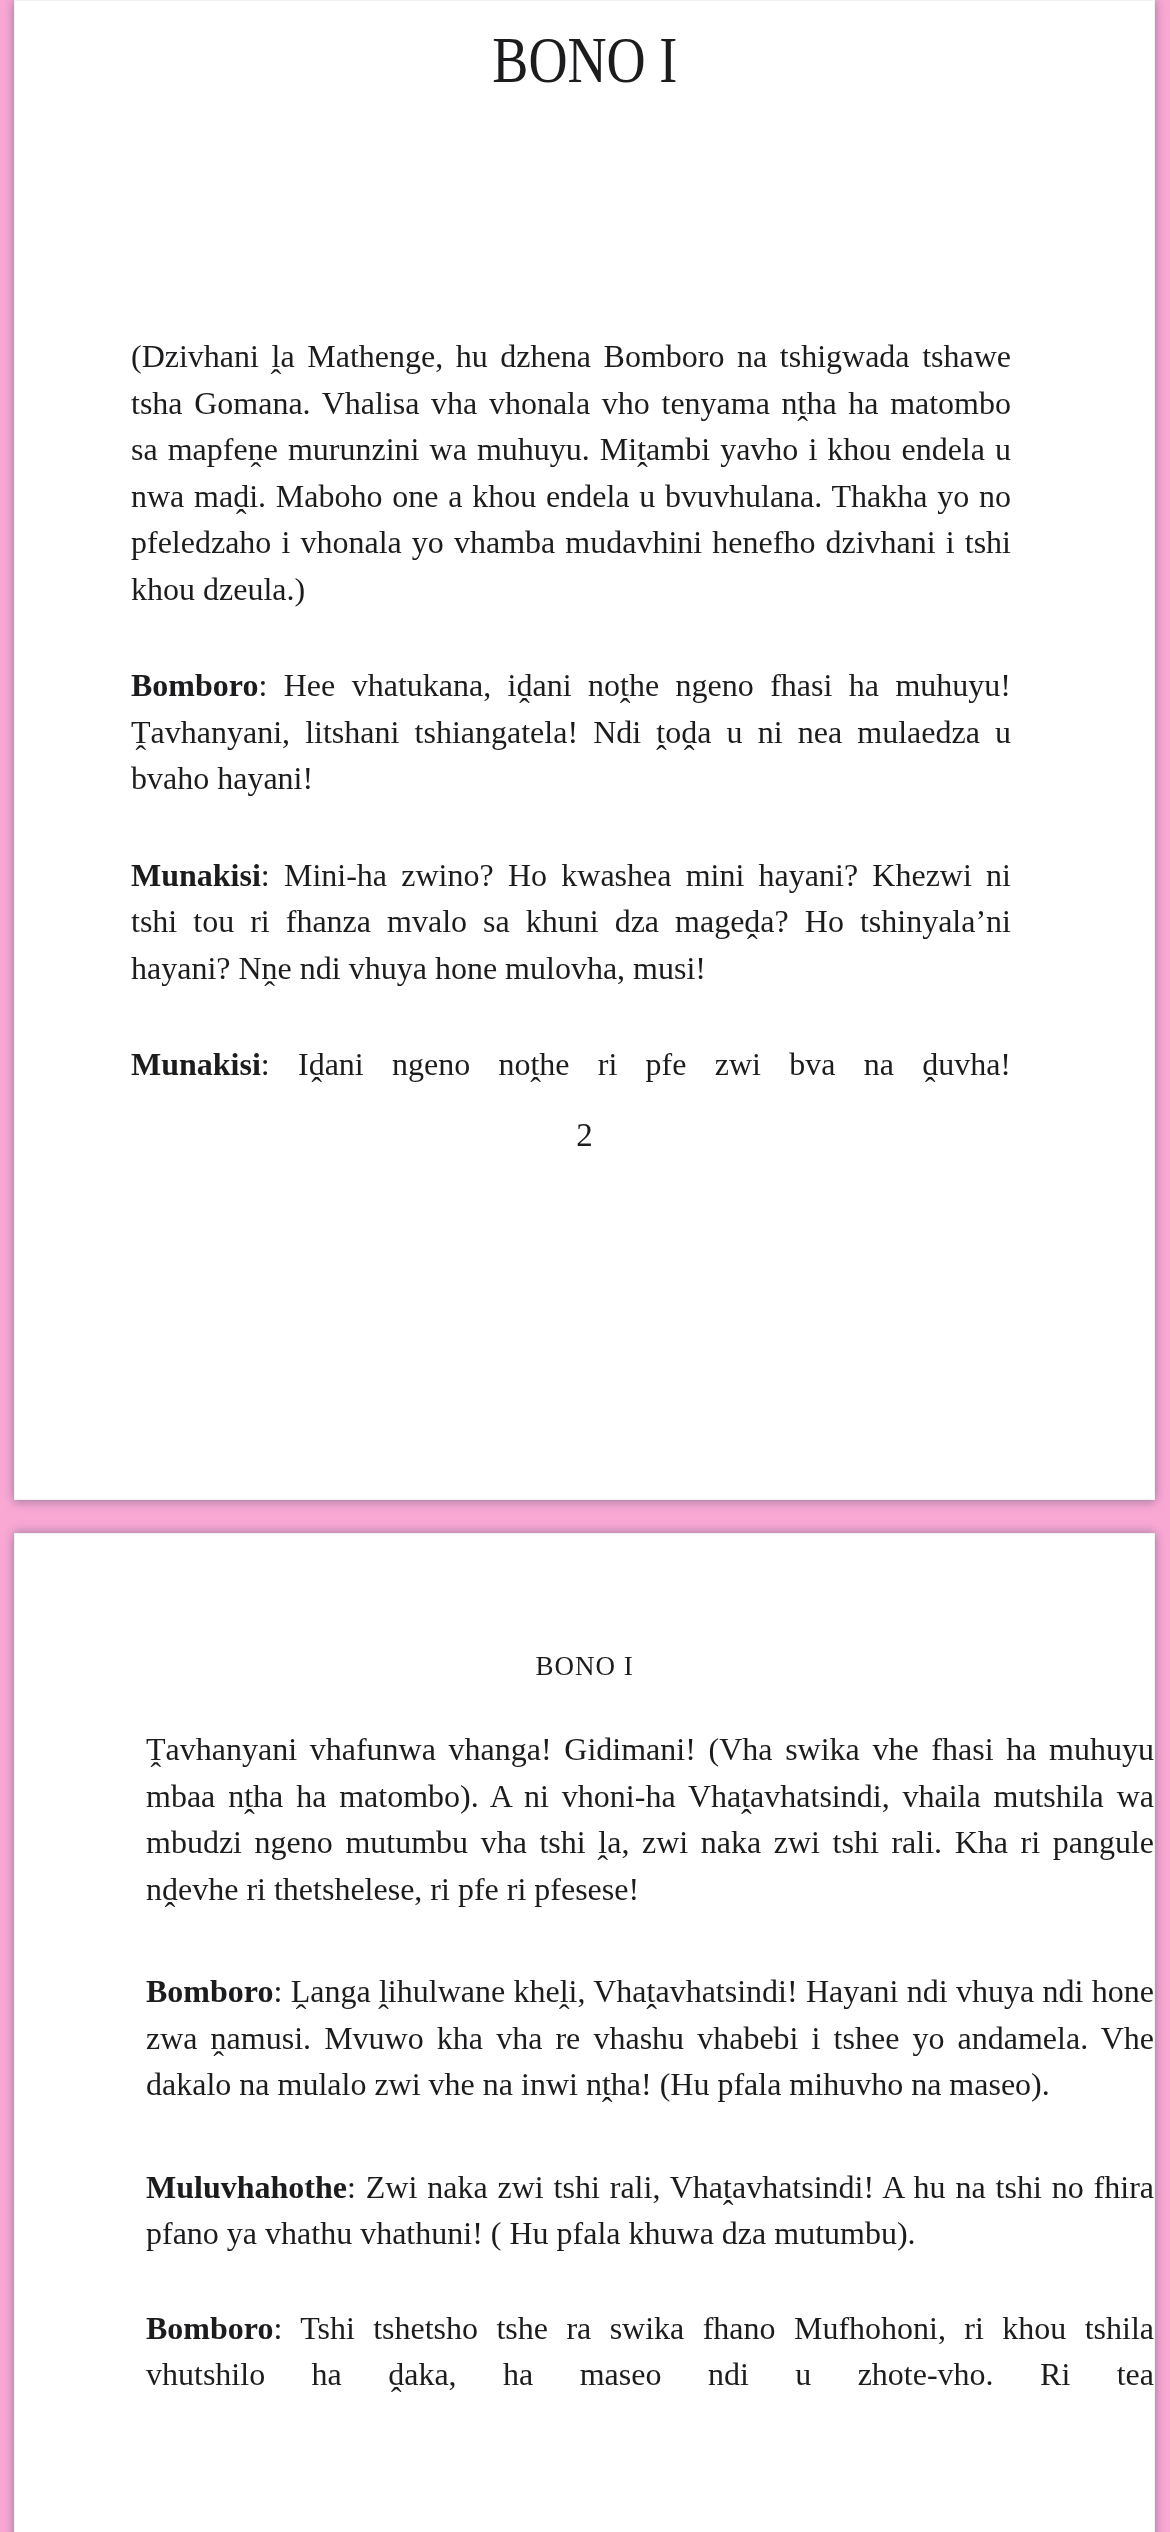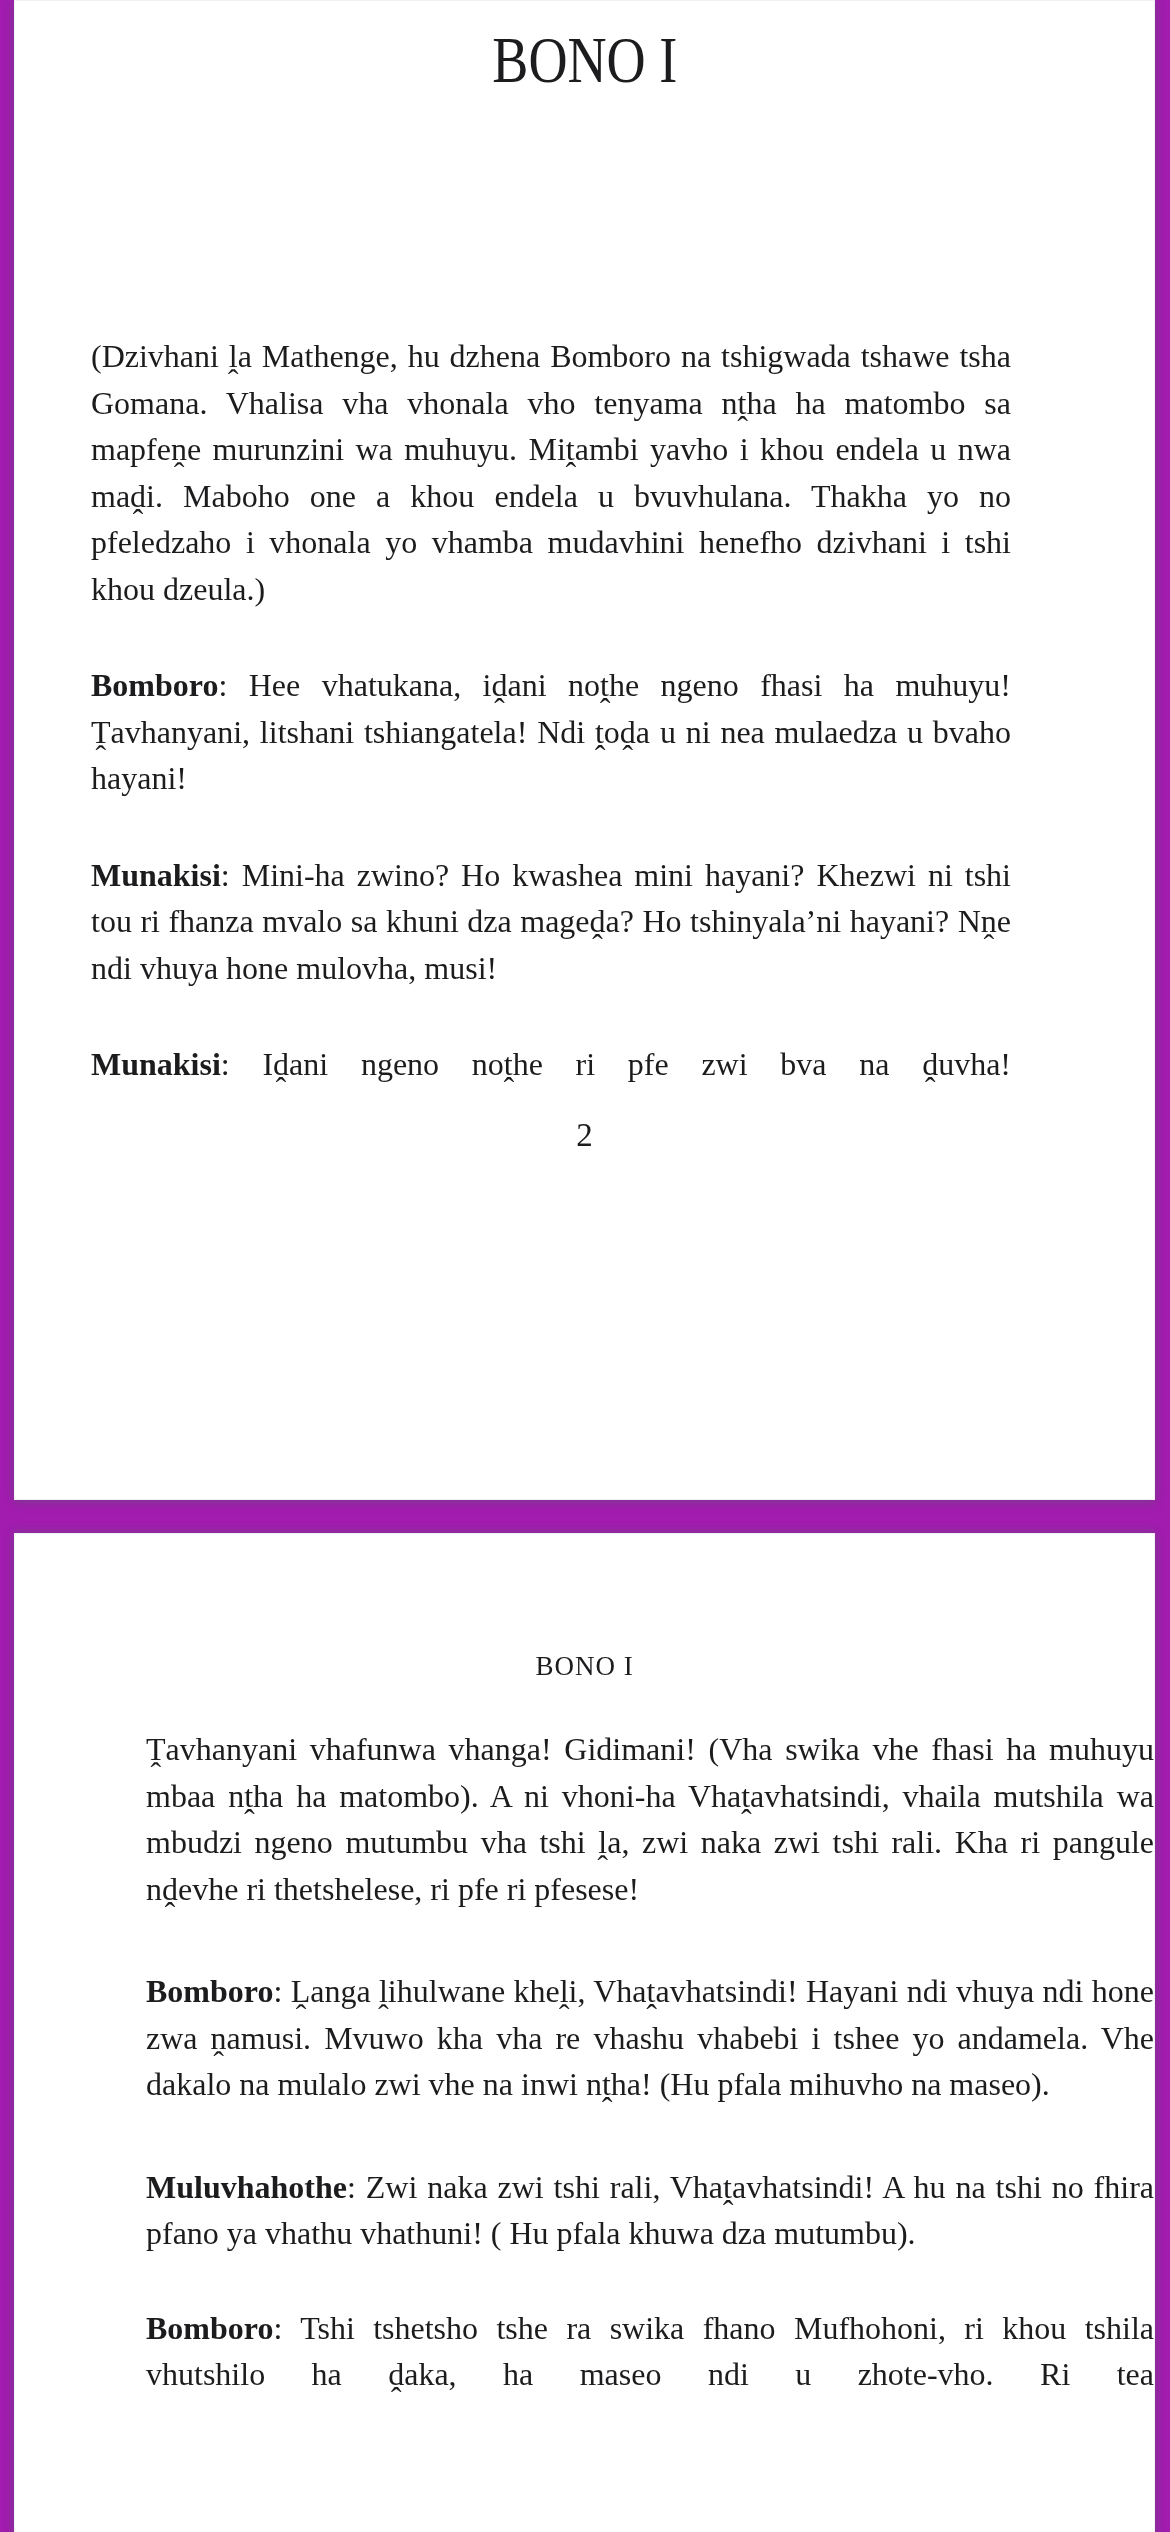--- a/index.html
+++ b/index.html
@@ -3,21 +3,21 @@
 <meta charset="utf-8">
 <style>
   html, body {
     margin: 0;
     padding: 0;
   }
   #viewport {
     position: relative;
     width: 1170px;
     height: 2532px;
-    background: #a21caf;
+    background: #f9a8d4;
     overflow: hidden;
     font-family: "Liberation Serif", "DejaVu Serif", serif;
     color: #1c1c1e;
   }
   .page {
     position: relative;
     width: 1141px;
     margin-left: 14px;
     background: #ffffff;
     border: 1px solid #f2f2f5;
@@ -56,21 +56,21 @@
     line-height: 30px;
     letter-spacing: 1px;
   }
   .body-text {
     font-size: 32px;
     line-height: 46.5px;
     text-align: justify;
     margin: 0;
   }
   .page-1 .body-text {
-    padding-left: 76px;
+    padding-left: 116px;
     padding-right: 143px;
   }
   .page-2 .body-text {
     padding-left: 131px;
   }
   .page-1 .body-text { margin-top: 50px; }
   .page-1 .first-para { margin-top: 240px; }
   .page-2 .body-text { margin-top: 56px; }
   .page-2 .first-para { margin-top: 45px; }
   .page-2 .last-para  { margin-top: 48px; }

